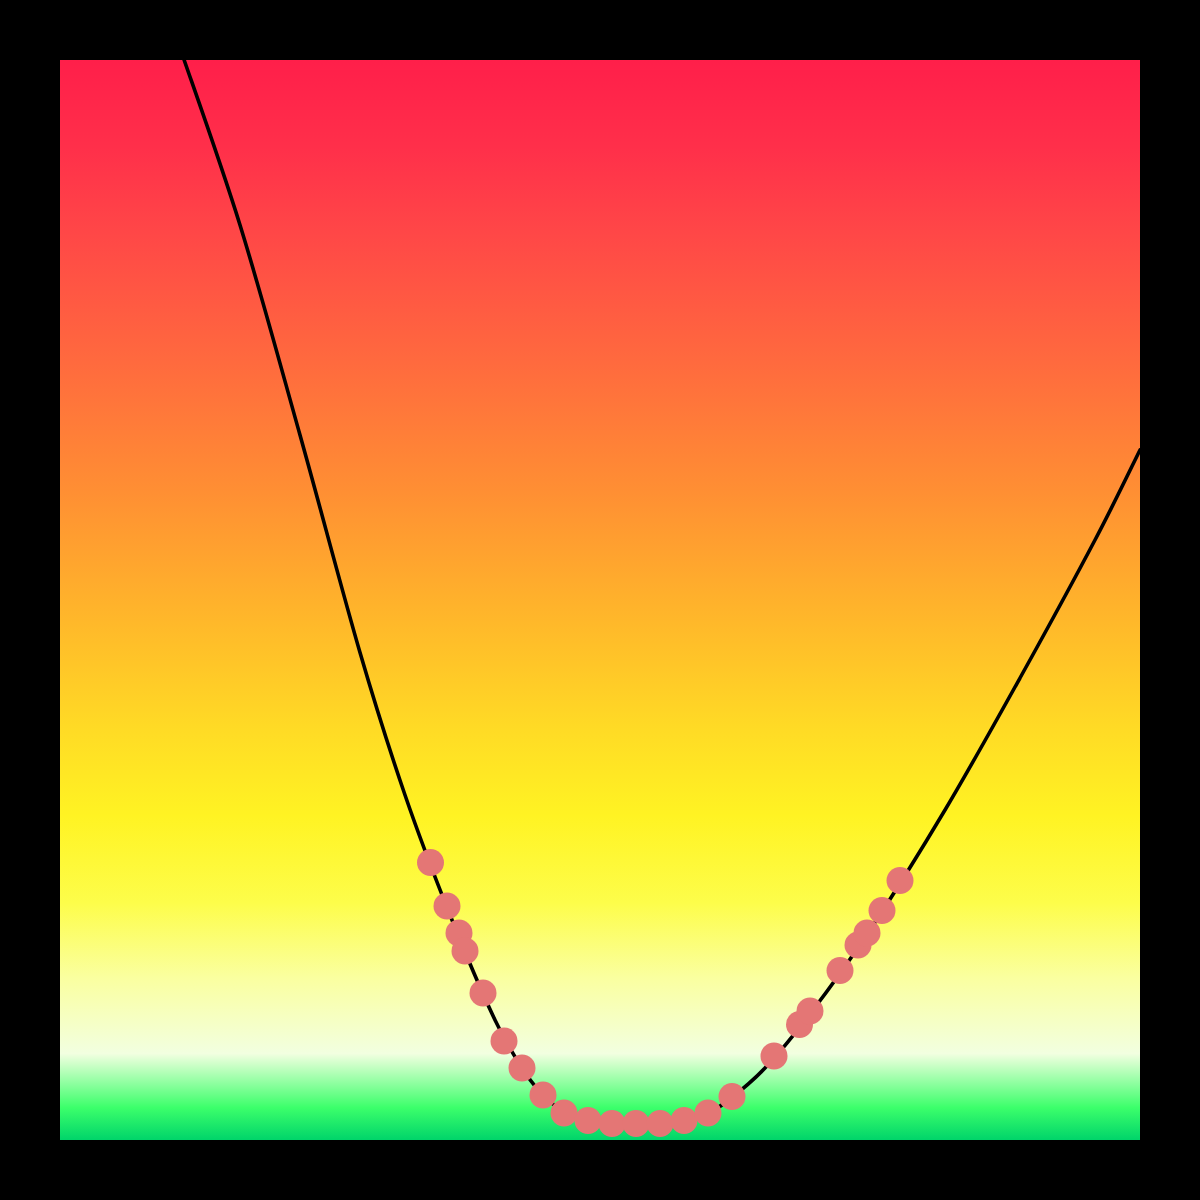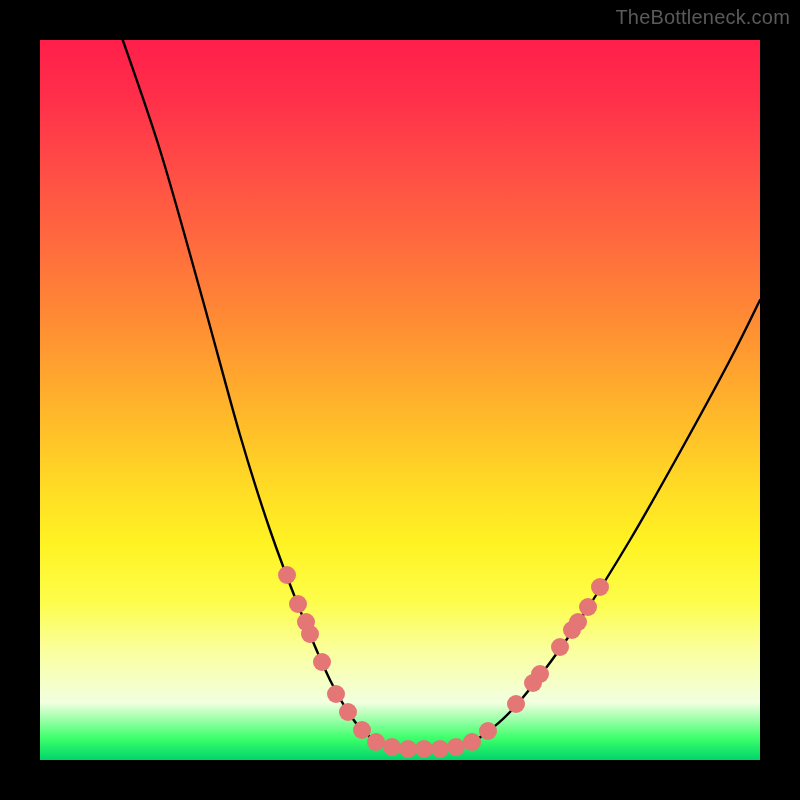--- a/index.html
+++ b/index.html
@@ -58,21 +58,20 @@
     top: 0;
     width: 720px;
     height: 720px;
     overflow: visible;
   }
 </style>
 </head>
 <body>
 
 <div class="frame">
-  <div class="watermark">TheBottleneck.com</div>
 
   <div class="plot-area">
     <svg class="curve" viewBox="0 0 720 720">
       <path id="curve-path" fill="none" stroke-width="2.4" stroke-linecap="round" stroke-linejoin="round" d="M 80 -8 C 86.66666666666667 11.666666666666668, 106.66666666666667 67, 120 110 C 133.33333333333334 153, 146.66666666666666 202.5, 160 250 C 173.33333333333334 297.5, 188.33333333333334 355, 200 395 C 211.66666666666666 435, 220 460.8333333333333, 230 490 C 240 519.1666666666666, 250 545, 260 570 C 270 595, 281.6666666666667 622.5, 290 640 C 298.3333333333333 657.5, 304.1666666666667 666.1666666666666, 310 675 C 315.8333333333333 683.8333333333334, 320 688.3333333333334, 325 693 C 330 697.6666666666666, 335 700.6666666666666, 340 703 C 345 705.3333333333334, 350 706, 355 707 C 360 708, 365 708.6666666666666, 370 709 C 375 709.3333333333334, 380 709, 385 709 C 390 709, 395 709.3333333333334, 400 709 C 405 708.6666666666666, 410 708, 415 707 C 420 706, 425 705.1666666666666, 430 703 C 435 700.8333333333334, 438.3333333333333 699.1666666666666, 445 694 C 451.6666666666667 688.8333333333334, 460.8333333333333 681.6666666666666, 470 672 C 479.1666666666667 662.3333333333334, 488.3333333333333 651.3333333333334, 500 636 C 511.6666666666667 620.6666666666666, 525 602.6666666666666, 540 580 C 555 557.3333333333334, 573.3333333333334 528, 590 500 C 606.6666666666666 472, 623.3333333333334 442, 640 412 C 656.6666666666666 382, 676.6666666666666 345.3333333333333, 690 320 C 703.3333333333334 294.6666666666667, 715 270, 720 260" stroke="#000000"></path>
       <g id="dots-group">
           <circle cx="247" cy="535" r="9" fill="#e47675" stroke="rgba(0,0,0,0)"></circle>
           <circle cx="258" cy="564" r="9" fill="#e47675" stroke="rgba(0,0,0,0)"></circle>
           <circle cx="266" cy="582" r="9" fill="#e47675" stroke="rgba(0,0,0,0)"></circle>
           <circle cx="270" cy="594" r="9" fill="#e47675" stroke="rgba(0,0,0,0)"></circle>
           <circle cx="282" cy="622" r="9" fill="#e47675" stroke="rgba(0,0,0,0)"></circle>

